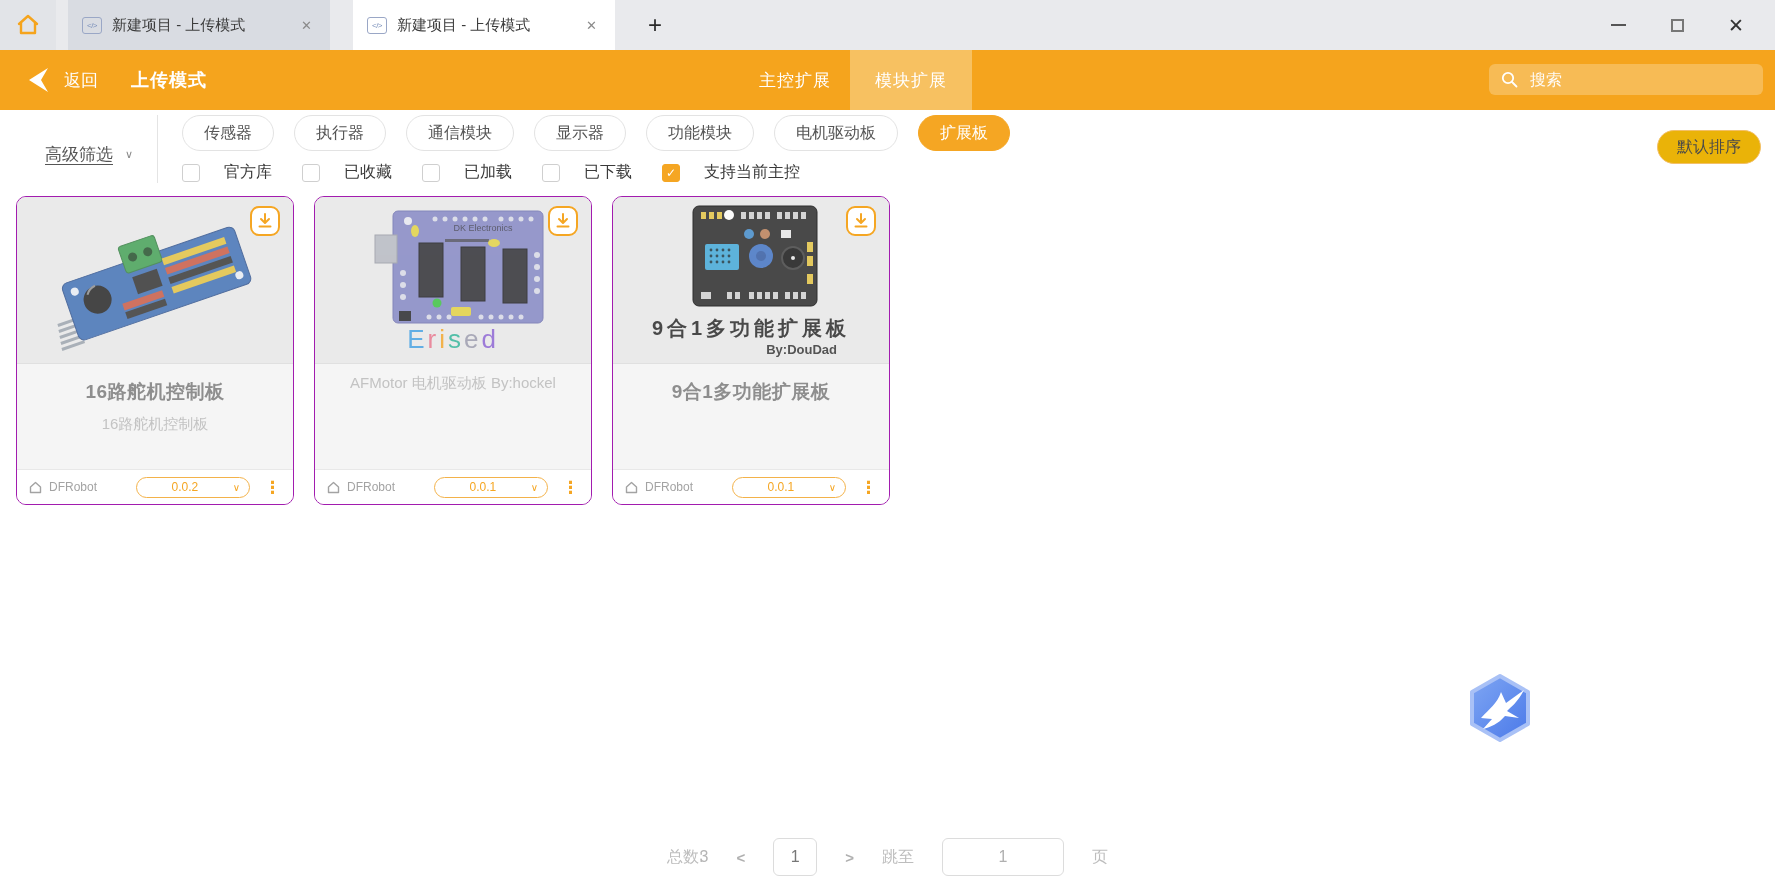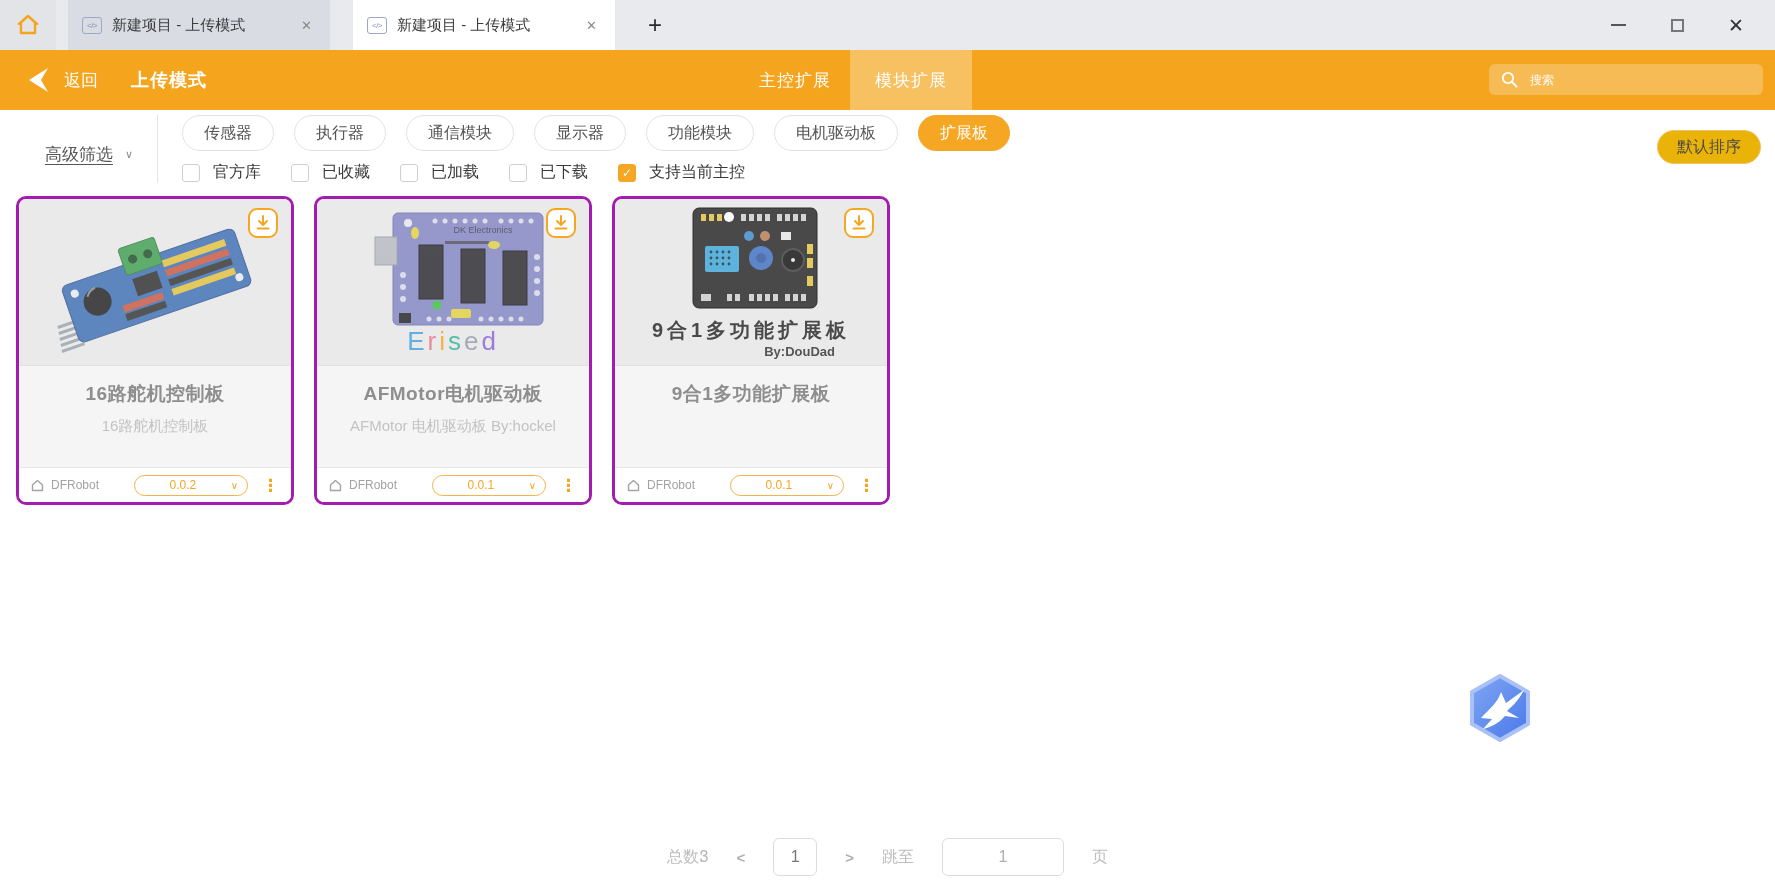--- a/index.html
+++ b/index.html
@@ -39,48 +39,48 @@
   .mode-title { position:absolute; left:131px; top:0; height:60px; display:flex;
     align-items:center; color:#fff; font-size:18px; font-weight:bold; letter-spacing:1px; }
   .hdr-tab { position:absolute; top:0; height:60px; display:flex; align-items:center;
     justify-content:center; color:#fff; font-size:17px; letter-spacing:1px; }
   .hdr-tab.plain { left:740px; width:110px; }
   .hdr-tab.selected { left:850px; width:122px; background:#f7c161; }
   .search-pill { position:absolute; right:12px; top:14px; width:274px; height:31px;
     background:#f7bb55; border-radius:6px; display:flex; align-items:center;
     padding:0 12px; gap:12px; }
   .search-pill input { background:transparent; border:none; outline:none; color:#a21caf;
-    font-size:12px; width:200px; font-family:inherit; }
+    font-size:16px; width:200px; font-family:inherit; }
   .search-pill input::placeholder { color:#ffffff; opacity:.95; }
 
   
   #filterbar { position:absolute; top:110px; left:0; width:100%; height:86px; background:#fff; }
   .advanced { position:absolute; left:45px; top:33px; font-size:17px; color:#555;
     display:flex; gap:12px; align-items:center; }
   .advanced .adv-text { text-decoration:underline; text-underline-offset:4px; }
   .adv-caret { font-size:11px; color:#888; }
   .v-divider { position:absolute; left:157px; top:5px; height:68px; border-left:1px solid #e4e4e4; }
   .pill-row { position:absolute; left:182px; top:5px; display:flex; gap:20px; }
   .cat-pill { height:36px; padding:0 21px; display:flex; align-items:center;
     border:1px solid #e3e3e3; border-radius:18px; background:#fff; color:#555;
     font-size:16px; white-space:nowrap; }
   .cat-pill.selected { background:#f5a623; border-color:#f5a623; color:#fff; }
   .check-row { position:absolute; left:182px; top:52px; display:flex; gap:30px; align-items:center; }
-  .check-item { display:flex; align-items:center; gap:13px; font-size:16px; color:#3a3a3a; }
+  .check-item { display:flex; align-items:center; gap:24px; font-size:16px; color:#3a3a3a; }
   .cbox { width:18px; height:18px; border:1px solid #cfcfcf; border-radius:3px; background:#fff;
     display:flex; align-items:center; justify-content:center; flex:none; }
   .cbox.checked { background:#f5a623; border-color:#f5a623; }
   .cbox.checked::after { content:"✓"; color:#fff; font-size:12px; font-weight:bold; }
   .sort-btn { position:absolute; left:1657px; top:20px; width:104px; height:34px;
     border:1px solid #f3c068; border-radius:17px; background:#eab308; color:#4a4a4a;
     font-size:16px; display:flex; align-items:center; justify-content:center; }
 
   
   #cards { position:absolute; top:196px; left:16px; display:flex; gap:20px; }
-  .card { width:278px; height:309px; background:#f5f5f5; border:3px solid #a21caf;
+  .card { width:278px; height:309px; background:#f5f5f5; border:1px solid #a21caf;
     border-radius:10px; position:relative; overflow:hidden; }
   .card-img { height:167px; background:#eaeaea; border-bottom:1px solid #e0e0e0;
     position:relative; display:flex; align-items:center; justify-content:center; }
   .board-svg { opacity:.8; }
   .dl-btn { position:absolute; top:9px; right:13px; width:30px; height:30px;
     background:#fff; border:2px solid #f5a623; border-radius:9px;
     display:flex; align-items:center; justify-content:center; }
   .card-title { margin-top:15px; text-align:center; font-size:19px; font-weight:bold;
     color:#8e8e8e; letter-spacing:.5px; }
   .card-sub { margin-top:8px; padding:0 14px; text-align:center; font-size:15px;
@@ -320,21 +320,20 @@
         </svg>
         <div class="img-caption"><span style="color: rgb(98, 174, 228);">E</span><span style="color: rgb(233, 139, 158);">r</span><span style="color: rgb(242, 178, 76);">i</span><span style="color: rgb(82, 191, 168);">s</span><span style="color: rgb(169, 169, 184);">e</span><span style="color: rgb(157, 123, 216);">d</span></div>
         <div class="dl-btn">
           <svg width="18" height="18" viewBox="0 0 18 18">
             <line x1="9" y1="2" x2="9" y2="10" stroke="#f5a623" stroke-width="2" stroke-linecap="round"></line>
             <polyline points="5,7 9,11 13,7" fill="none" stroke="#f5a623" stroke-width="2" stroke-linecap="round" stroke-linejoin="round"></polyline>
             <line x1="3.5" y1="14.5" x2="14.5" y2="14.5" stroke="#f5a623" stroke-width="2" stroke-linecap="round"></line>
           </svg>
         </div>
       </div>
-      <div class="card-title">AFMotor电机驱动板</div>
       <div class="card-sub">AFMotor 电机驱动板 By:hockel</div>
       <div class="card-footer">
         <div class="vendor">
           <svg width="13" height="13" viewBox="0 0 13 13">
             <path d="M1.5 6 L6.5 1.5 L11.5 6 V11.5 H1.5 Z" fill="none" stroke="#a3a3a3" stroke-width="1.4" stroke-linejoin="round"></path>
           </svg>
           <span>DFRobot</span>
         </div>
         <div class="ver-pill">
           <span class="ver-val">0.0.1</span>

